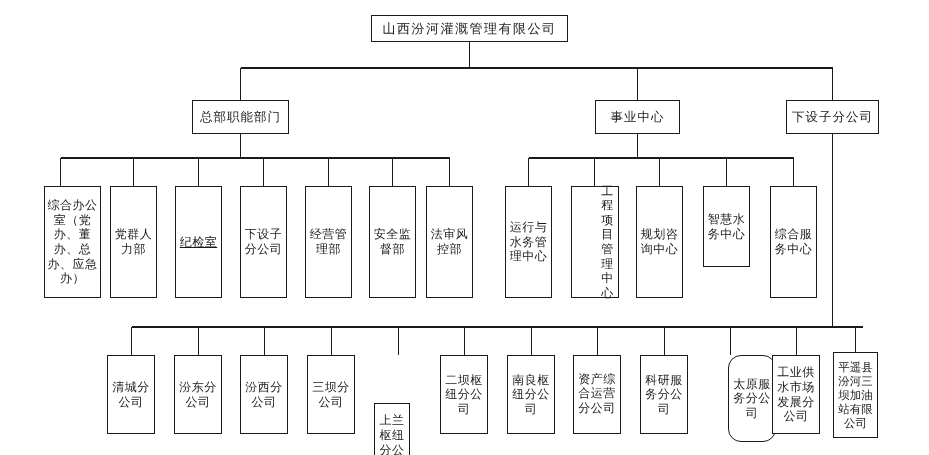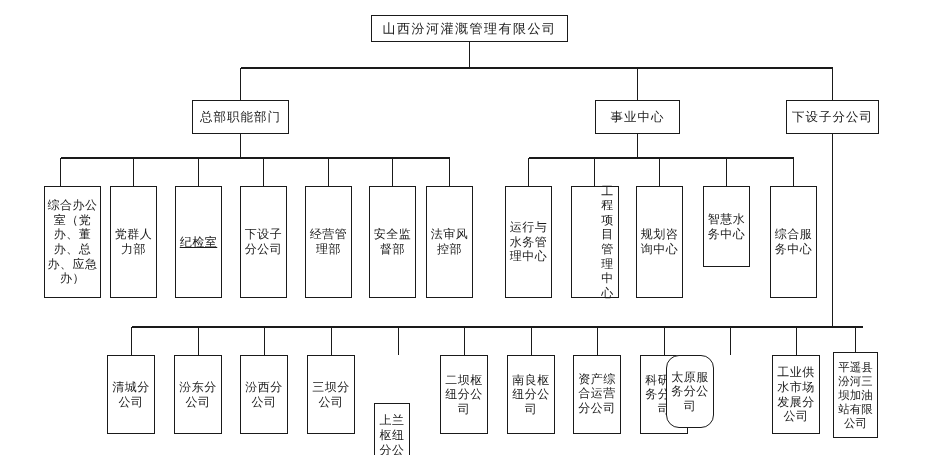--- a/index.html
+++ b/index.html
@@ -185,21 +185,21 @@
   </div>
   <div class="node node-sub" style="left:507px; top:355px; width:48px; height:79px;">
     <span>南良枢纽分公司</span>
   </div>
   <div class="node node-sub" style="left:573px; top:355px; width:48px; height:79px;font-family:Liberation Mono, monospace;">
     <span>资产综合运营分公司</span>
   </div>
   <div class="node node-sub" style="left:640px; top:355px; width:48px; height:79px;">
     <span>科研服务分公司</span>
   </div>
-  <div class="node node-sub" style="left:666px; top:355px; width:48px; height:73px;border-radius:13px;">
+  <div class="node node-sub" style="left:728px; top:355px; width:48px; height:87px;border-radius:13px;">
     <span>太原服务分公司</span>
   </div>
   <div class="node node-sub" style="left:772px; top:355px; width:48px; height:79px;">
     <span>工业供水市场发展分公司</span>
   </div>
   <div class="node node-sub-wide" style="left:833px; top:352px; width:45px; height:86px;">
     <span>平遥县汾河三坝加油站有限公司</span>
   </div>
 
 </div>

